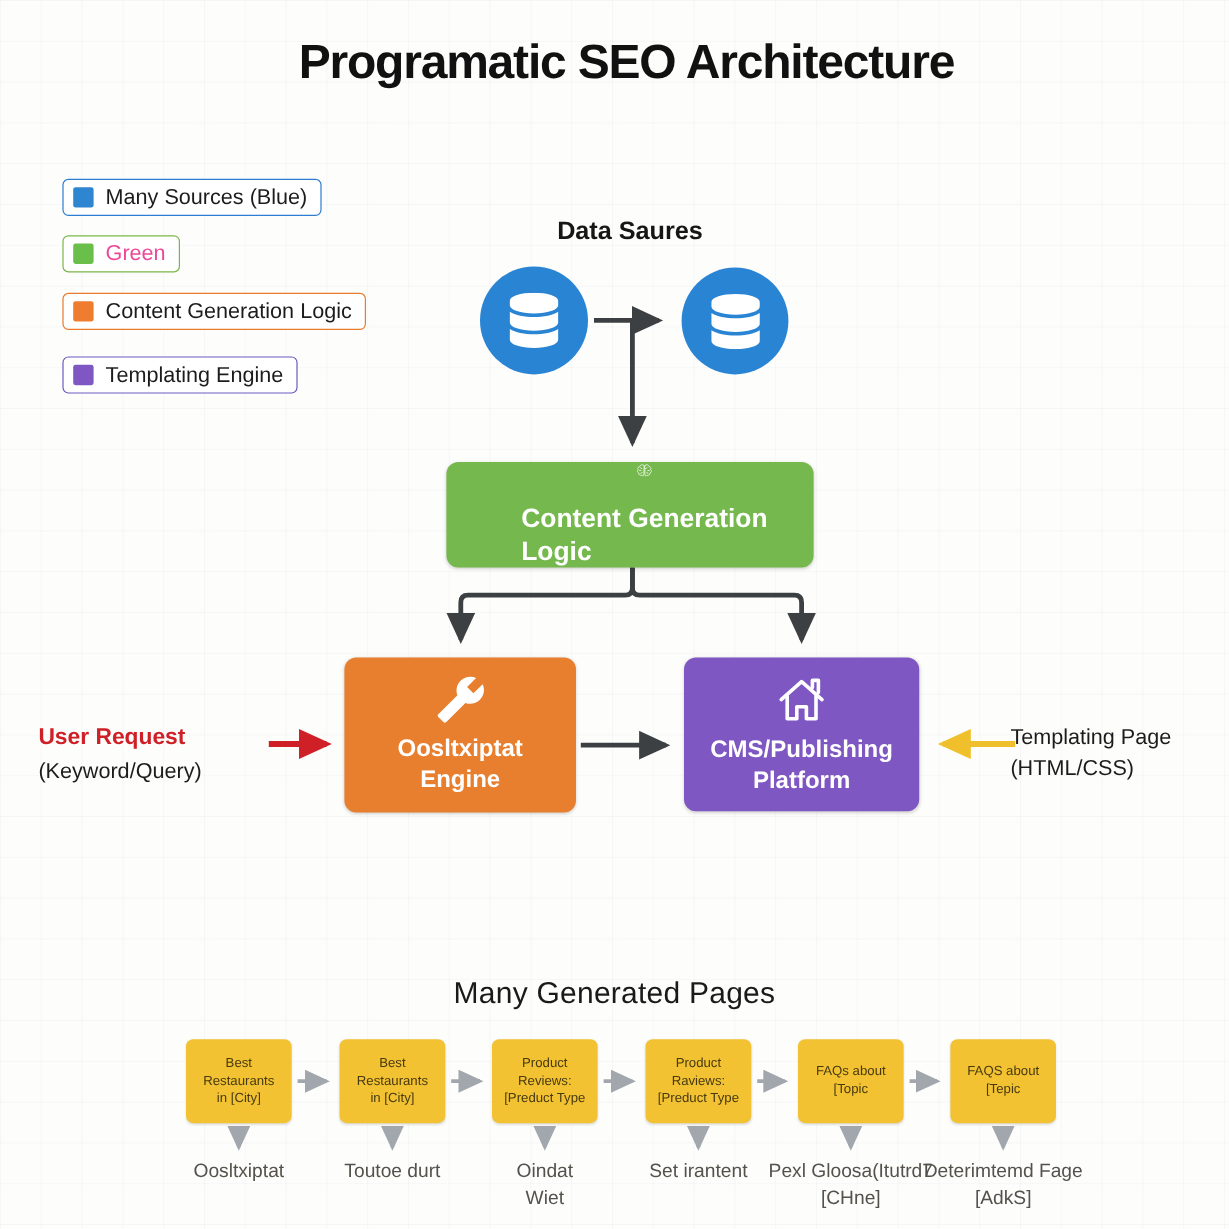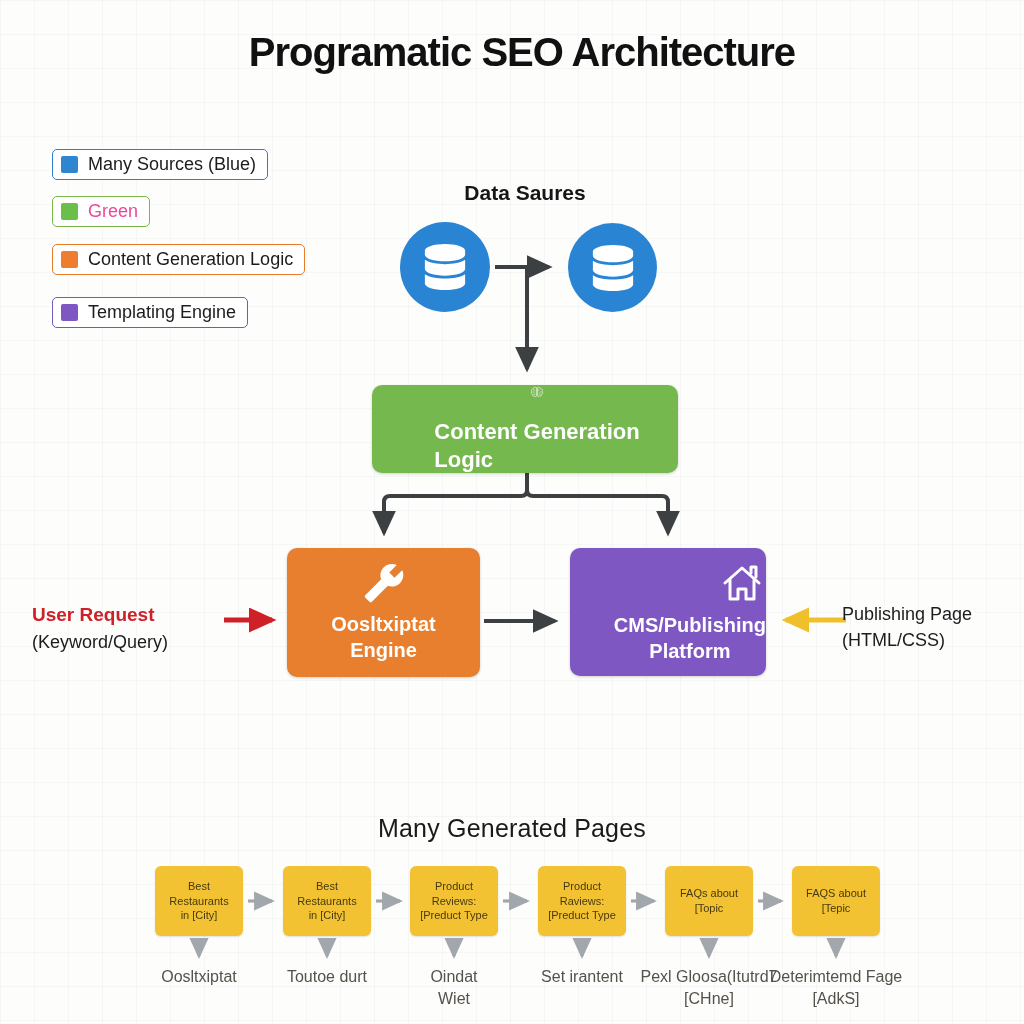--- a/index.html
+++ b/index.html
@@ -48,21 +48,21 @@
   .db-circle svg { width:42px; height:46px; }
   
   .node { position:absolute; border-radius:10px; color:#fff; box-shadow:0 1px 3px rgba(0,0,0,0.18); }
   .node-green {
     left:372px; top:385px; width:306px; height:88px; background:#75b94e;
     display:flex; align-items:center; padding-left:24px; gap:18px;flex-direction:column;
   }
   .node-green .node-text { font-size:22px; font-weight:bold; line-height:1.25; text-align:left; }
   .node-col { display:flex; flex-direction:column; align-items:center; justify-content:center; gap:7px; }
   .node-orange { left:287px; top:548px; width:193px; height:129px; background:#e87f2e; }
-  .node-purple { left:570px; top:548px; width:196px; height:128px; background:#7e57c2;align-items:flex-end; }
+  .node-purple { left:570px; top:548px; width:196px; height:128px; background:#7e57c2; }
   .node-col .node-text { font-size:20px; font-weight:bold; line-height:1.3; text-align:center; }
   
   .side-label { position:absolute; line-height:1.45; }
   .side-label .l1 { font-size:19px; font-weight:bold; }
   .side-label .l2 { font-size:18px; color:#1c1c1c; }
   #user-request { left:32px; top:601px; width:186px; }
   #user-request .l1 { color:#cf2027; }
   #generated-page { left:842px; top:601px; width:158px; }
   
   .gen-heading {
@@ -200,21 +200,21 @@
       <div>CMS/Publishing</div>
       <div>Platform</div>
     </div>
   </div>
 
   <div class="side-label" id="user-request">
     <div class="l1">User Request</div>
     <div class="l2">(Keyword/Query)</div>
   </div>
   <div class="side-label" id="generated-page">
-    <div class="l2">Publishing Page</div>
+    <div class="l2">Templating Page</div>
     <div class="l2">(HTML/CSS)</div>
   </div>
 
   <div class="gen-heading">Many Generated Pages</div>
 
   <div class="gen-box" style="left:155px">Best Restaurants
 in [City]</div>
   <div class="gen-box" style="left:283px">Best Restaurants
 in [City]</div>
   <div class="gen-box" style="left:410px">Product Reviews:

